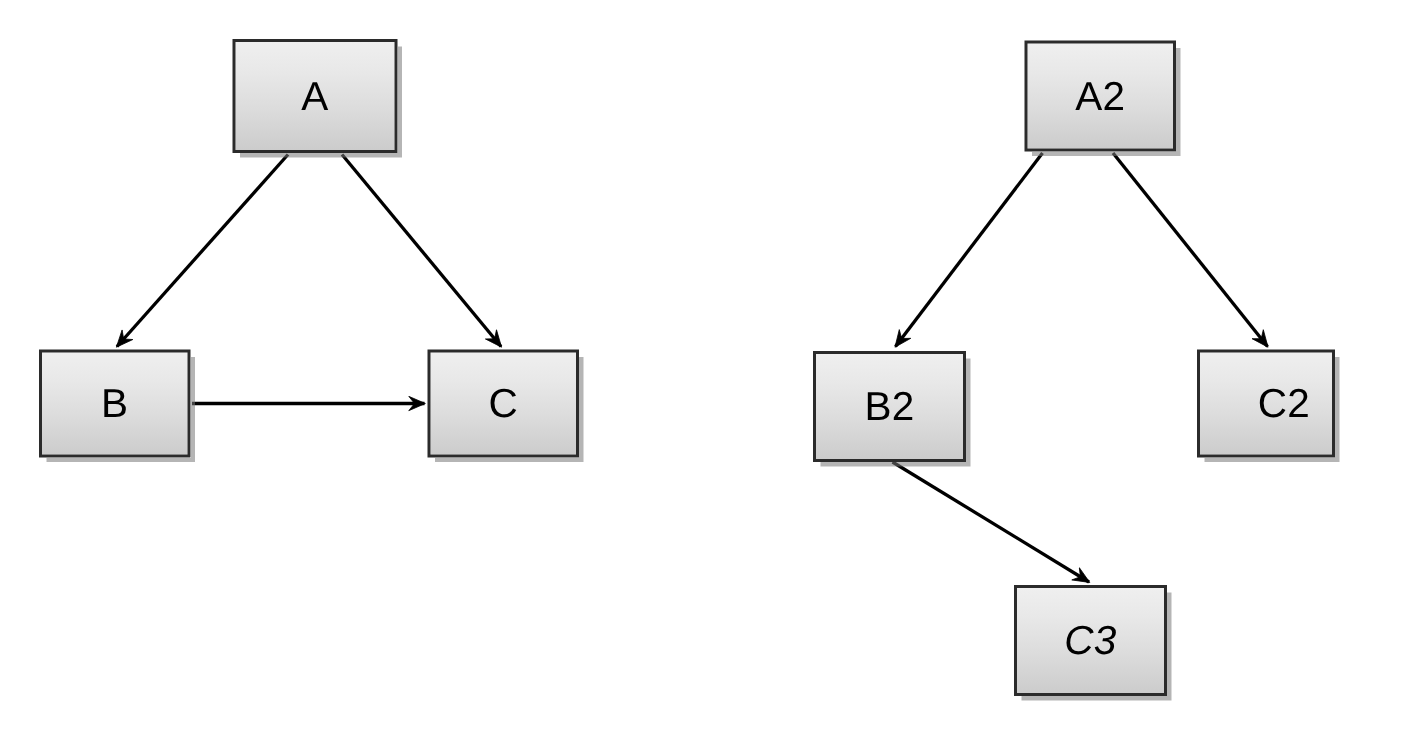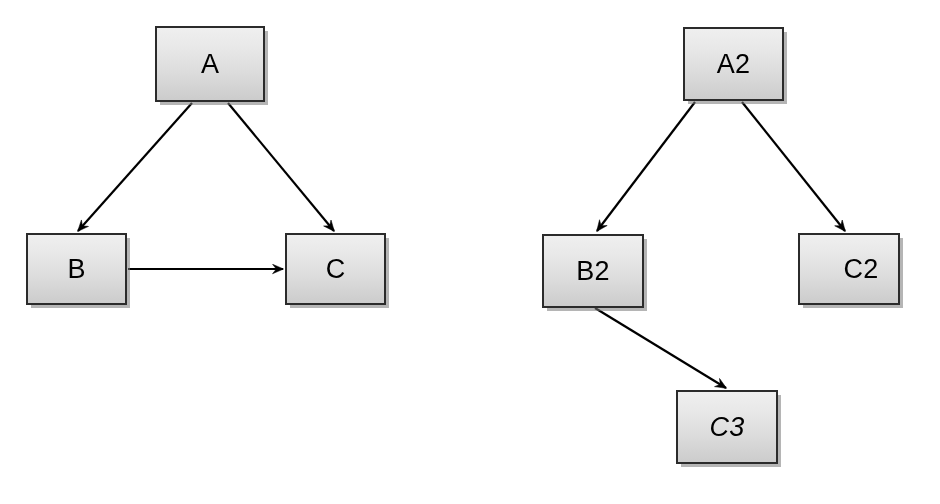--- a/index.html
+++ b/index.html
@@ -76,21 +76,21 @@
       </div>
       <div class="node" style="left: 285px; top: 233px; width: 101px; height: 72px;">
         <span class="node-label">C</span>
       </div>
       <div class="node" style="left: 670px; top: 27px; width: 101px; height: 74px; margin-left: 13px;">
         <span class="node-label">A2</span>
       </div>
       <div class="node" style="left: 542px; top: 234px; width: 102px; height: 74px;">
         <span class="node-label">B2</span>
       </div>
-      <div class="node" style="left: 798px; top: 233px; width: 102px; height: 72px; padding-left: 24px;">
+      <div class="node" style="left: 798px; top: 233px; width: 92px; height: 72px; padding-left: 24px;">
         <span class="node-label">C2</span>
       </div>
       <div class="node" style="left: 676px; top: 390px; width: 102px; height: 74px; font-style: italic;">
         <span class="node-label">C3</span>
       </div>
     </div>
 
 </div>
 
 </body></html>

